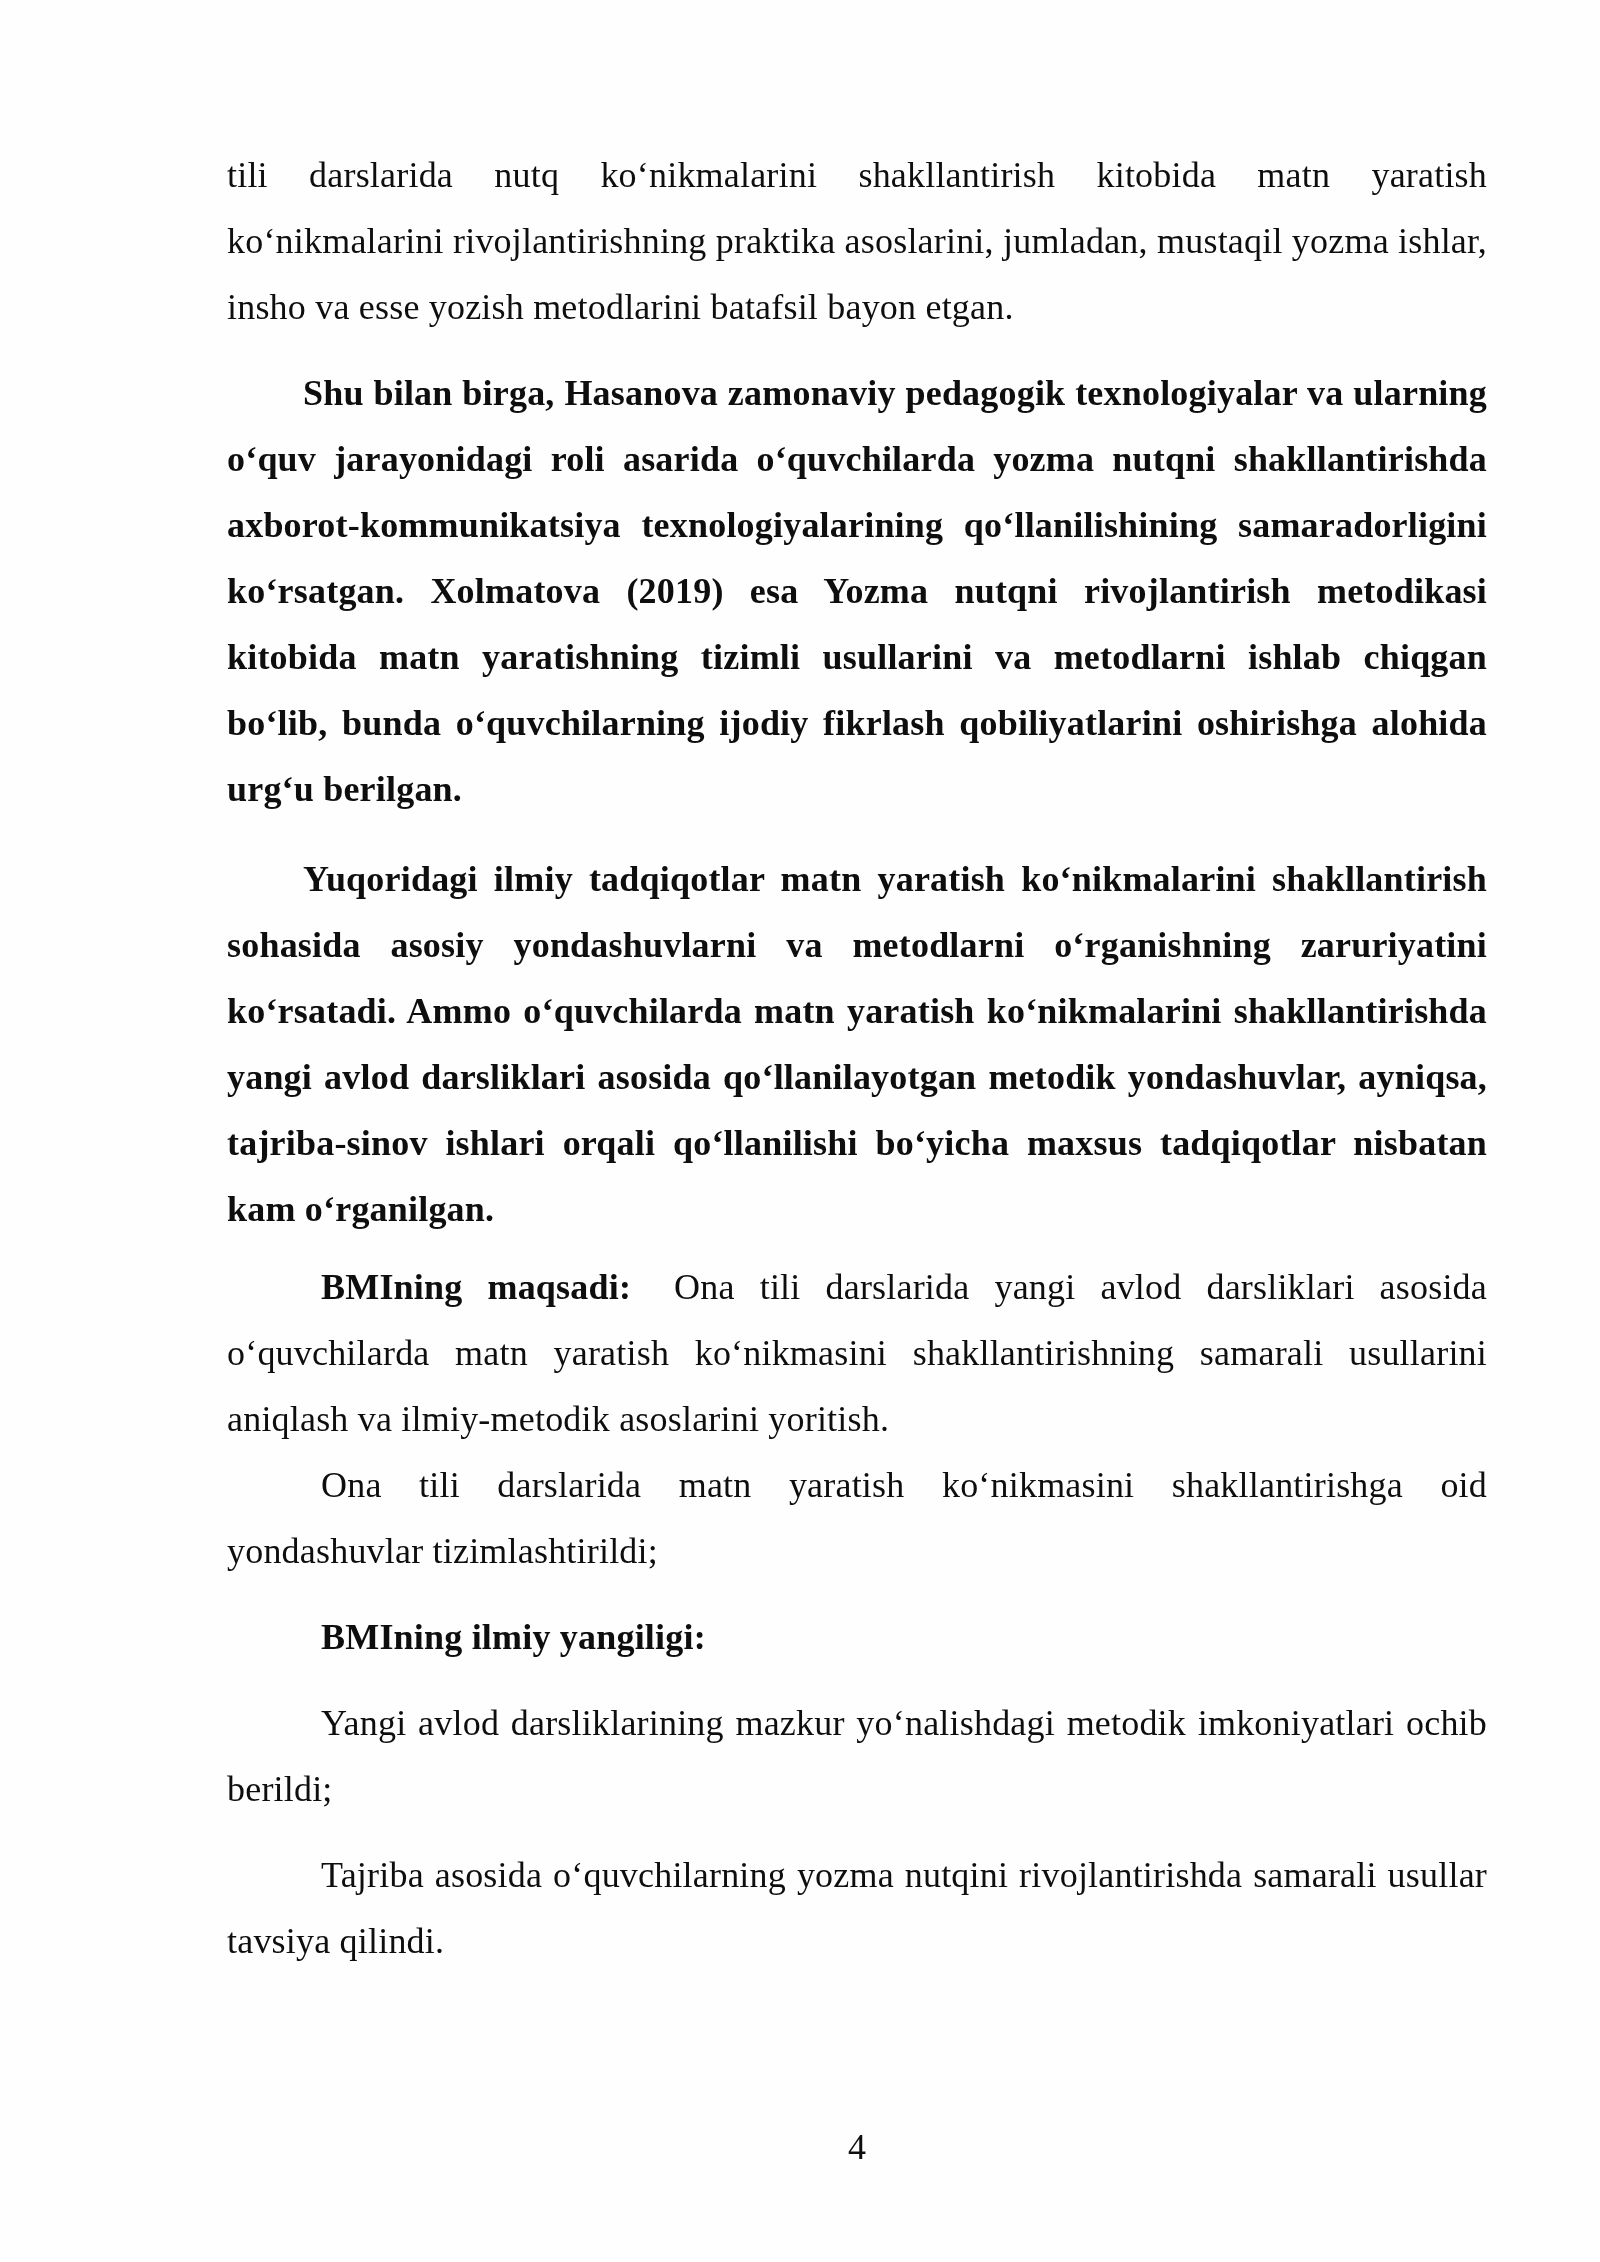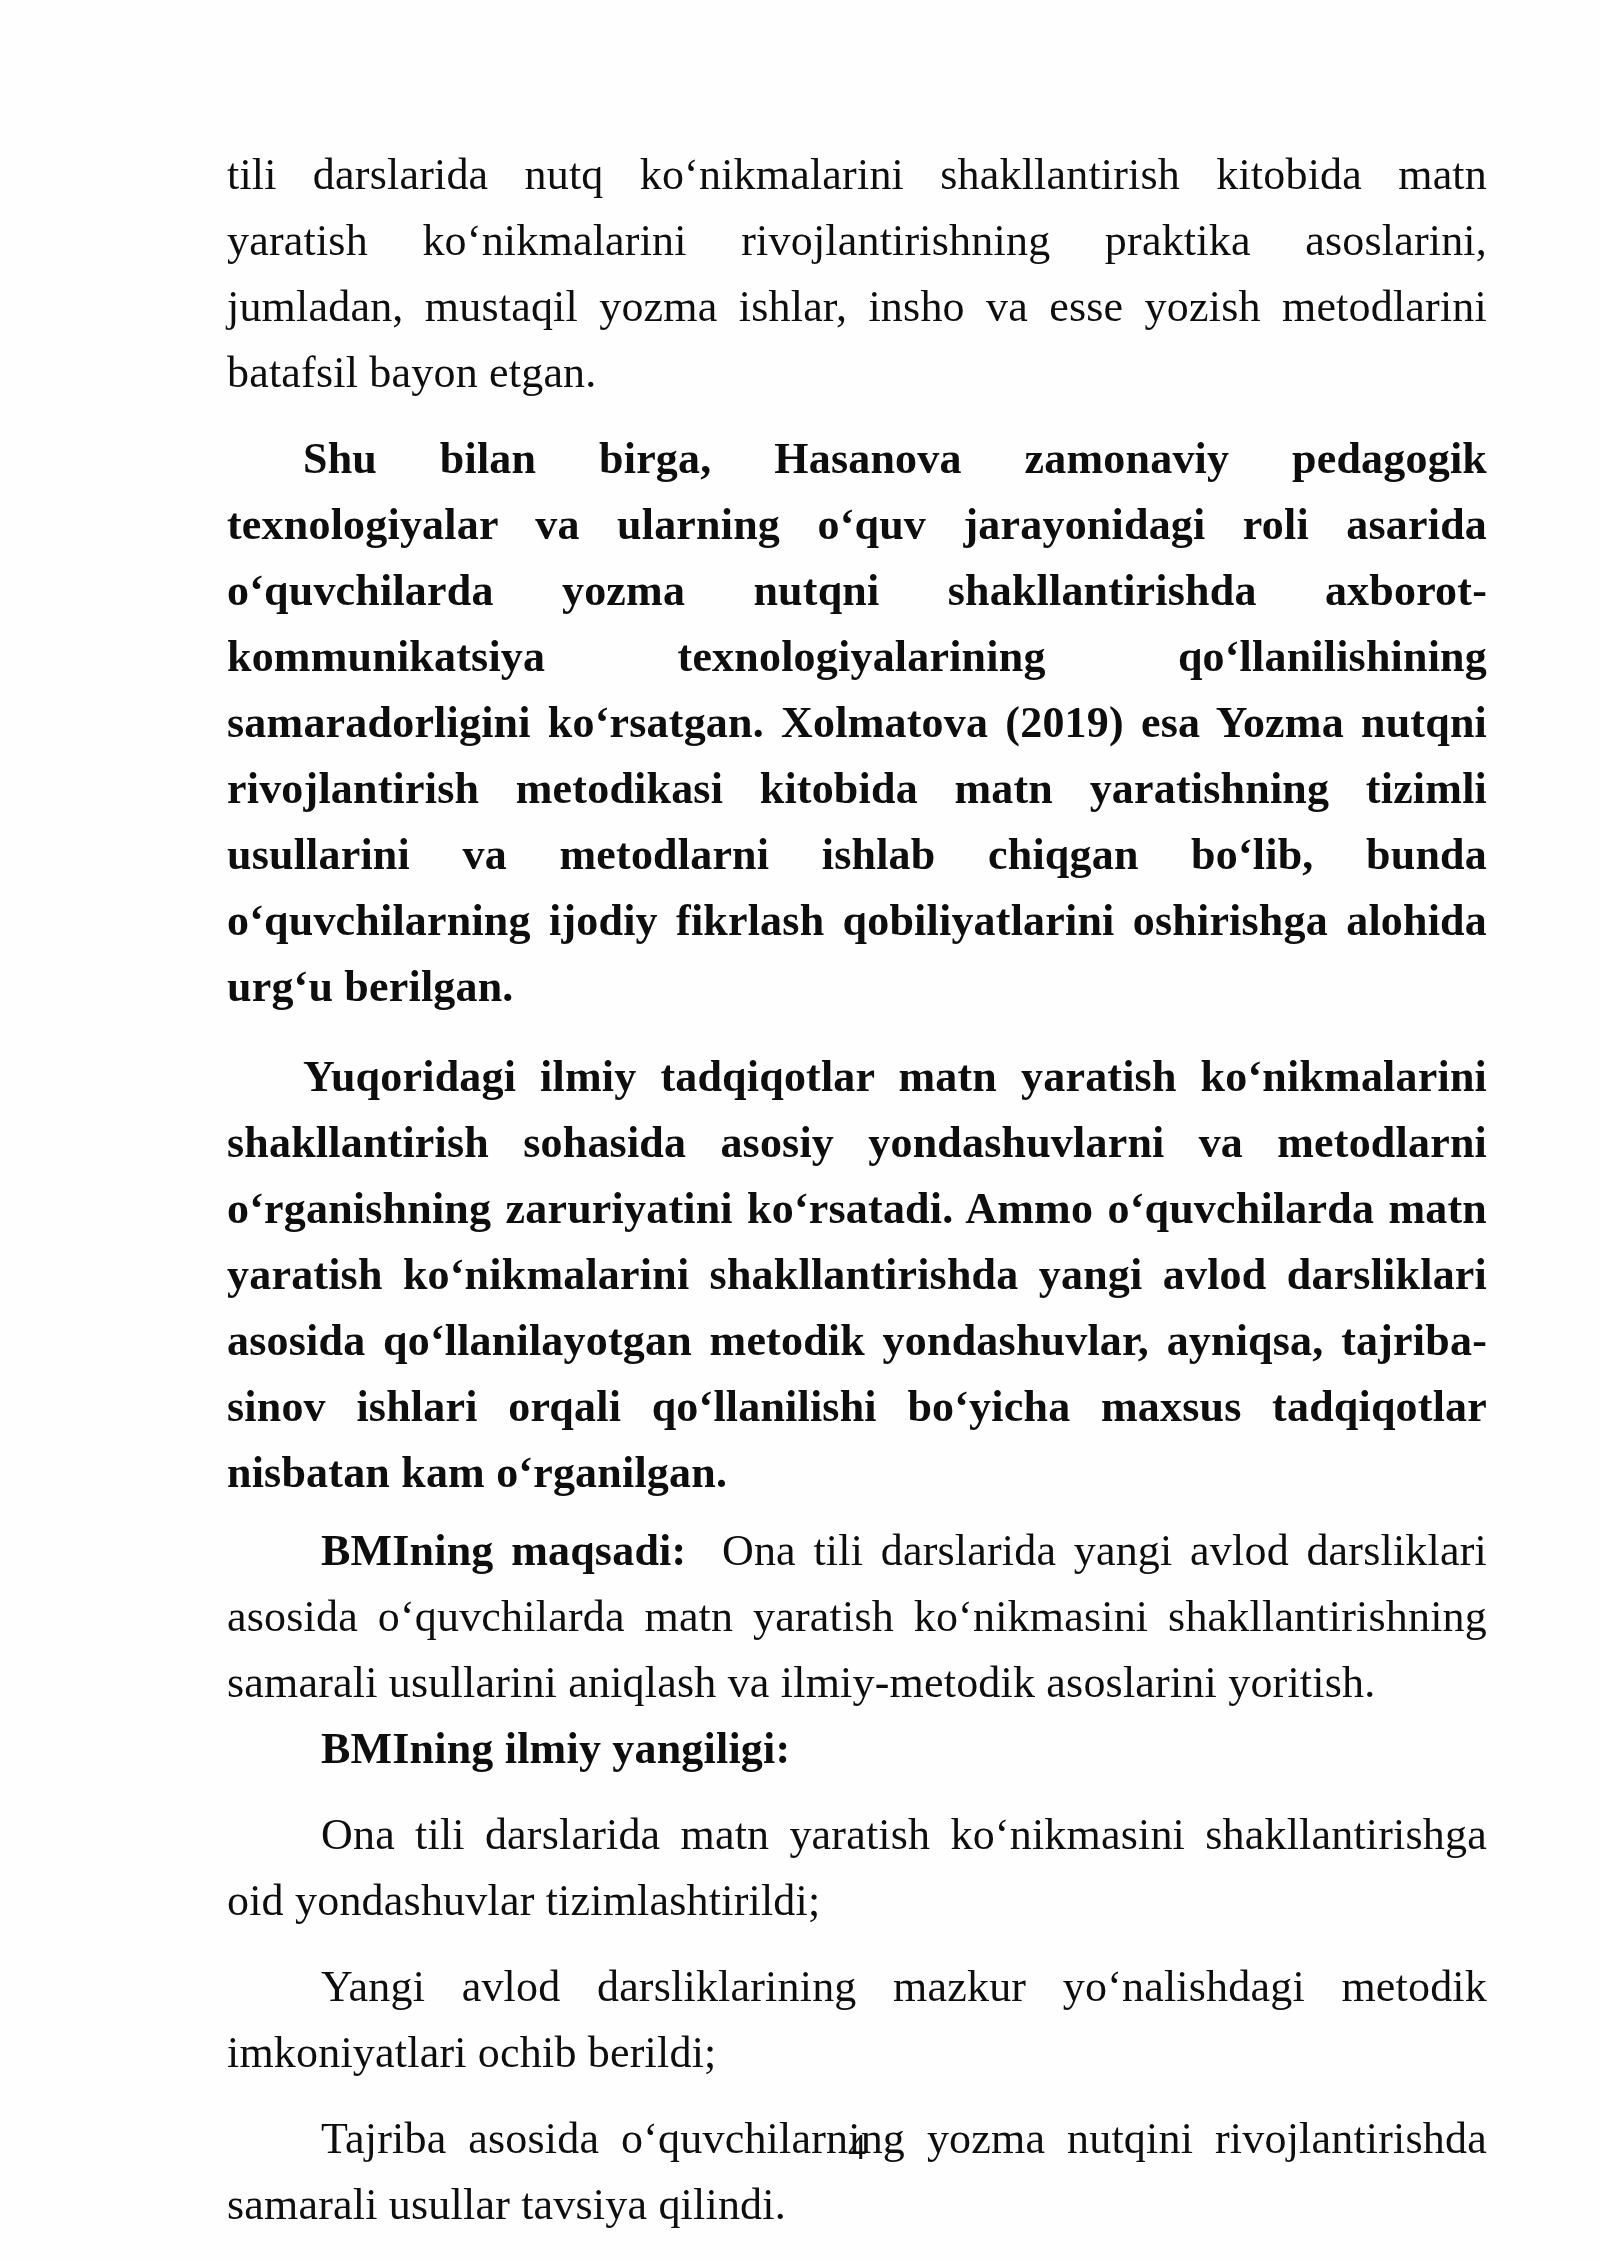--- a/index.html
+++ b/index.html
@@ -18,21 +18,21 @@
     overflow: hidden;
   }
   .text-column {
     position: absolute;
     left: 227px;
     top: 142px;
     width: 1260px;
   }
   .text-column p {
     margin: 0;
-    font-size: 44px;
+    font-size: 36px;
     line-height: 66px;
     text-align: justify;
     letter-spacing: 0.2px;
   }
   .ind  { text-indent: 76px; font-weight: bold; }
   .ind2 { text-indent: 94px; }
   .mb    { margin-bottom: 20px !important; }
   .mb-lg { margin-bottom: 24px !important; }
   .mb-sm { margin-bottom: 12px !important; }
   .lead {
@@ -57,23 +57,23 @@
 
     <p class="mb">tili darslarida nutq ko‘nikmalarini shakllantirish kitobida matn yaratish ko‘nikmalarini rivojlantirishning praktika asoslarini, jumladan, mustaqil yozma ishlar, insho va esse yozish metodlarini batafsil bayon etgan.</p>
 
     <p class="ind mb-lg">Shu bilan birga, Hasanova zamonaviy pedagogik texnologiyalar va ularning o‘quv jarayonidagi roli asarida o‘quvchilarda yozma nutqni shakllantirishda axborot-kommunikatsiya texnologiyalarining qo‘llanilishining samaradorligini ko‘rsatgan. Xolmatova (2019) esa Yozma nutqni rivojlantirish metodikasi kitobida matn yaratishning tizimli usullarini va metodlarni ishlab chiqgan bo‘lib, bunda o‘quvchilarning ijodiy fikrlash qobiliyatlarini oshirishga alohida urg‘u berilgan.</p>
 
     <p class="ind mb-sm">Yuqoridagi ilmiy tadqiqotlar matn yaratish ko‘nikmalarini shakllantirish sohasida asosiy yondashuvlarni va metodlarni o‘rganishning zaruriyatini ko‘rsatadi. Ammo o‘quvchilarda matn yaratish ko‘nikmalarini shakllantirishda yangi avlod darsliklari asosida qo‘llanilayotgan metodik yondashuvlar, ayniqsa, tajriba-sinov ishlari orqali qo‘llanilishi bo‘yicha maxsus tadqiqotlar nisbatan kam o‘rganilgan.</p>
 
     <p class="ind2"><span class="lead wide-gap">BMIning maqsadi:</span> <span>Ona tili darslarida yangi avlod darsliklari asosida o‘quvchilarda matn yaratish ko‘nikmasini shakllantirishning samarali usullarini aniqlash va ilmiy-metodik asoslarini yoritish.</span></p>
 
 
+    <p class="ind2 mb">Ona tili darslarida matn yaratish ko‘nikmasini shakllantirishga oid yondashuvlar tizimlashtirildi;</p>
+
     <p class="ind2 mb"><span class="lead">BMIning ilmiy yangiligi:</span><span></span></p>
-
-    <p class="ind2 mb">Ona tili darslarida matn yaratish ko‘nikmasini shakllantirishga oid yondashuvlar tizimlashtirildi;</p>
 
     <p class="ind2 mb">Yangi avlod darsliklarining mazkur yo‘nalishdagi metodik imkoniyatlari ochib berildi;</p>
 
     <p class="ind2">Tajriba asosida o‘quvchilarning yozma nutqini rivojlantirishda samarali usullar tavsiya qilindi.</p>
 
   </div>
 
   <div class="page-number">4</div>
 </div>
 

